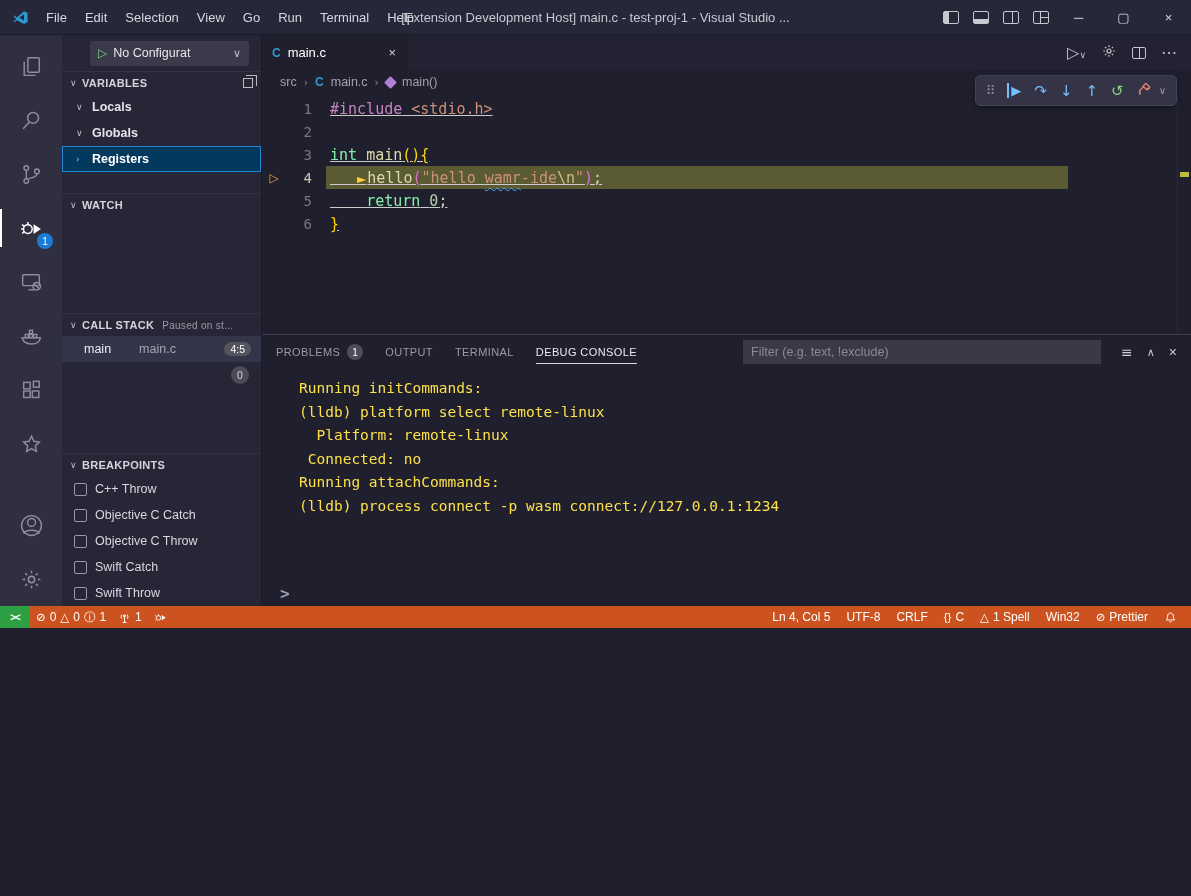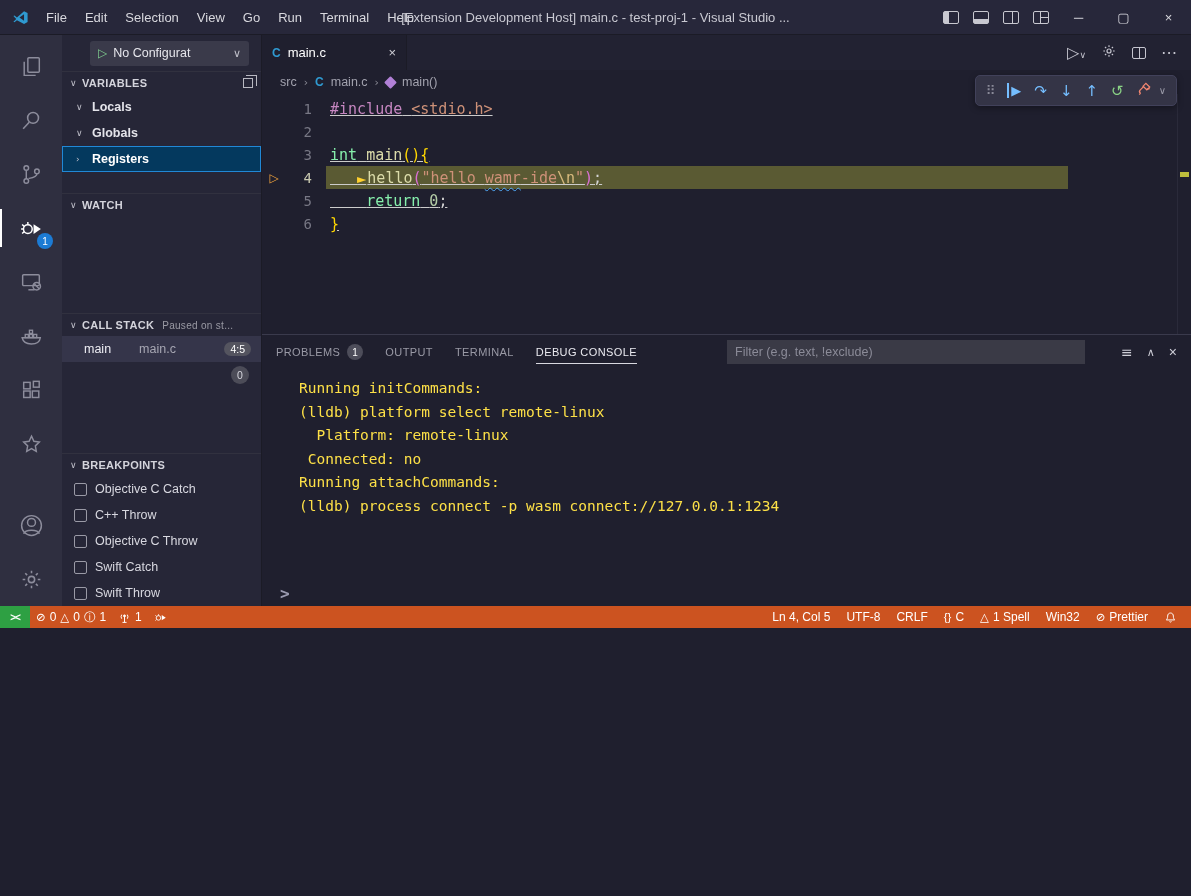--- a/index.html
+++ b/index.html
@@ -90,21 +90,21 @@
   .overview .mark { position:absolute; right:2px; top:78px; width:9px; height:5px; background:#bdbd3c; }
 
   .dbg-toolbar { position:absolute; top:40px; right:14px; height:31px; background:#343446; border:1px solid #41415a; border-radius:5px; display:flex; align-items:center; gap:13px; padding:0 10px; z-index:6; box-shadow:0 2px 6px rgba(0,0,0,.35); font-size:15px; }
   .dbg-drag { color:#8a8a98; font-size:13px; letter-spacing:-1px; }
   .dbg-blue { color:#75beff; } .dbg-green { color:#89d185; } .dbg-red { color:#f48771; }
   .dbg-continue { border-left:2px solid #75beff; padding-left:2px; font-size:13px; }
   .dbg-chev { color:#9a9aa8; font-size:10px; margin-left:-6px; }
 
   
   .panel { height:272px; border-top:1px solid #3a3a4c; display:flex; flex-direction:column; background:#1f1f2e; flex:0 0 272px; }
-  .panel-top { height:34px; display:flex; align-items:center; padding:0 14px; gap:22px; flex:0 0 34px; }
+  .panel-top { height:34px; display:flex; align-items:center; padding:0 14px; gap:6px; flex:0 0 34px; }
   .panel-tab { font-size:11px; letter-spacing:.4px; color:#9a9aa6; height:34px; display:flex; align-items:center; gap:7px; position:relative; }
   .panel-tab.active { color:#eaeaf0; }
   .panel-tab.active::after { content:""; position:absolute; left:0; right:0; bottom:5px; border-bottom:1.5px solid #d8d8e0; }
   .ptab-badge { width:16px; height:16px; border-radius:50%; background:#4d4d5a; color:#fff; font-size:10px; display:flex; align-items:center; justify-content:center; }
   .panel-filter { margin-left:auto; width:358px; height:24px; background:#3a3a46; border:none; color:#c8c8d2; font-size:12.5px; padding:0 8px; outline:none; font-family:"Liberation Sans",sans-serif; }
   .panel-filter::placeholder { color:#8b8b98; }
   .panel-ics { display:flex; align-items:center; gap:14px; margin-left:14px; color:#cfcfd8; font-size:14px; }
   .console { flex:1; font-family:"DejaVu Sans Mono",monospace; font-size:14.5px; color:#fde047; padding:8px 0 0 37px; line-height:23.5px; white-space:pre; overflow:hidden; }
   .console-input { height:26px; display:flex; align-items:center; padding-left:18px; color:#9a9ab0; font-family:"DejaVu Sans Mono",monospace; font-weight:700; flex:0 0 26px; }
 
@@ -273,25 +273,25 @@
       </div>
 
       <div class="sec-bp">
         <div class="sec-head">
           <span class="chev g">∨</span>
           <span>BREAKPOINTS</span>
         </div>
         <div id="bp-rows">
             <div class="bp-row">
               <span class="cbx"></span>
-              <span>Objective C Catch</span>
+              <span>C++ Throw</span>
             </div>
             <div class="bp-row">
               <span class="cbx"></span>
-              <span>C++ Throw</span>
+              <span>Objective C Catch</span>
             </div>
             <div class="bp-row">
               <span class="cbx"></span>
               <span>Objective C Throw</span>
             </div>
             <div class="bp-row">
               <span class="cbx"></span>
               <span>Swift Catch</span>
             </div>
             <div class="bp-row">

